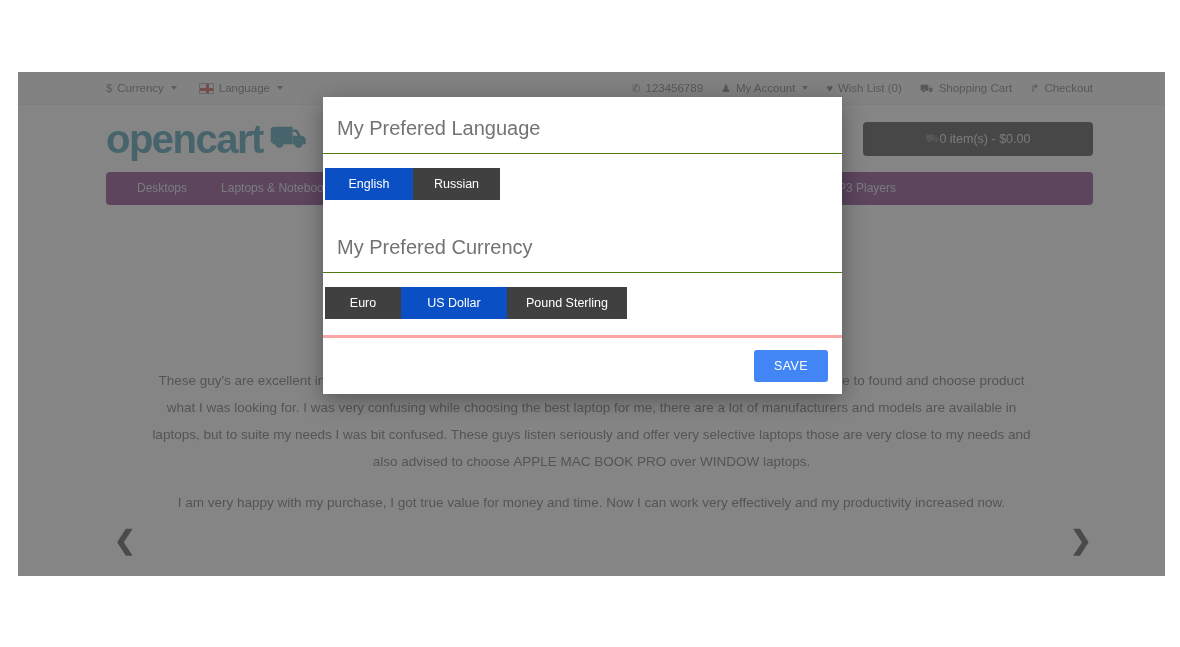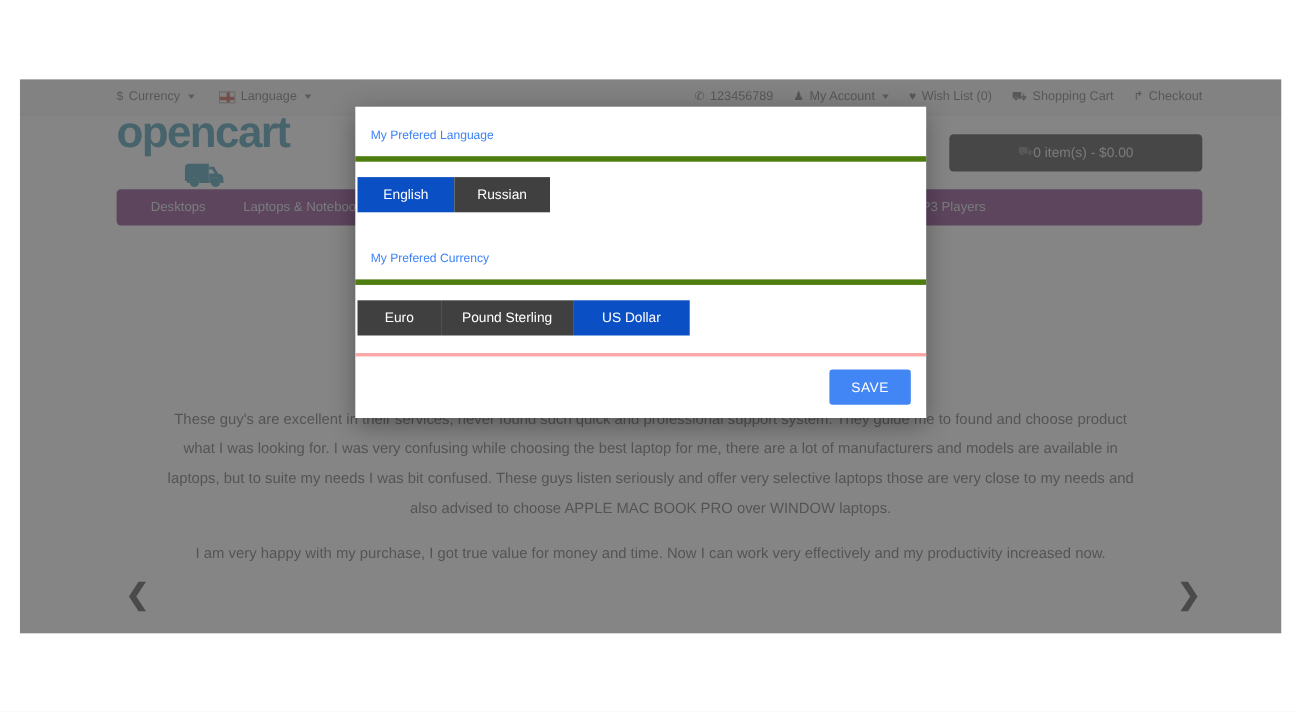--- a/index.html
+++ b/index.html
@@ -77,21 +77,20 @@
     height: 67px;
     padding: 0 72px 0 88px;
     display: flex;
     align-items: center;
   }
   .logo {
     display: flex; align-items: center; gap: 6px;
     font-size: 40px; font-weight: bold; letter-spacing: -1.5px;
     color: #2288a4;
     line-height: 1;
-    flex-direction: column;
   }
   .logo .cartglyph { font-size: 30px; color: #2288a4; transform: translateY(-2px); }
   .cartbtn {
     margin-left: auto;
     width: 230px; height: 34px;
     background: #232323;
     border-radius: 4px;
     color: #d8d8d8;
     font-size: 12.5px;
     display: flex; align-items: center; justify-content: center; gap: 0;
@@ -191,24 +190,24 @@
   
   .modal {
     position: absolute;
     left: 323px; top: 97px;
     width: 519px;
     background: #ffffff;
     z-index: 60;
     box-shadow: 0 6px 22px rgba(0,0,0,0.35);
   }
   .modal-section-title {
-    font-size: 11px;
-    color: #3b82f6;
+    font-size: 20px;
+    color: #737373;
     padding: 20px 14px 13px 14px;
-    border-bottom: 5px solid #4d7c0f;
+    border-bottom: 1px solid #4d7c0f;
   }
   .modal-row {
     padding: 14px 14px 16px 2px;
     text-decoration: underline;
   }
   .btn-group { display: inline-flex; }
   .opt {
     height: 32px;
     display: inline-flex;
     align-items: center;
@@ -348,22 +347,22 @@
       <div class="btn-group">
         <span class="opt active w-eng">English</span>
         <span class="opt w-rus">Russian</span>
       </div>
     </div>
 
     <div class="modal-section-title">My Prefered Currency</div>
     <div class="modal-row">
       <div class="btn-group">
         <span class="opt w-eur">Euro</span>
+        <span class="opt active w-usd">US Dollar</span>
         <span class="opt w-gbp">Pound Sterling</span>
-        <span class="opt active w-usd">US Dollar</span>
       </div>
     </div>
 
     <div class="modal-footer">
       <button class="save-btn">SAVE</button>
     </div>
 
   </div>
 </div>
 

